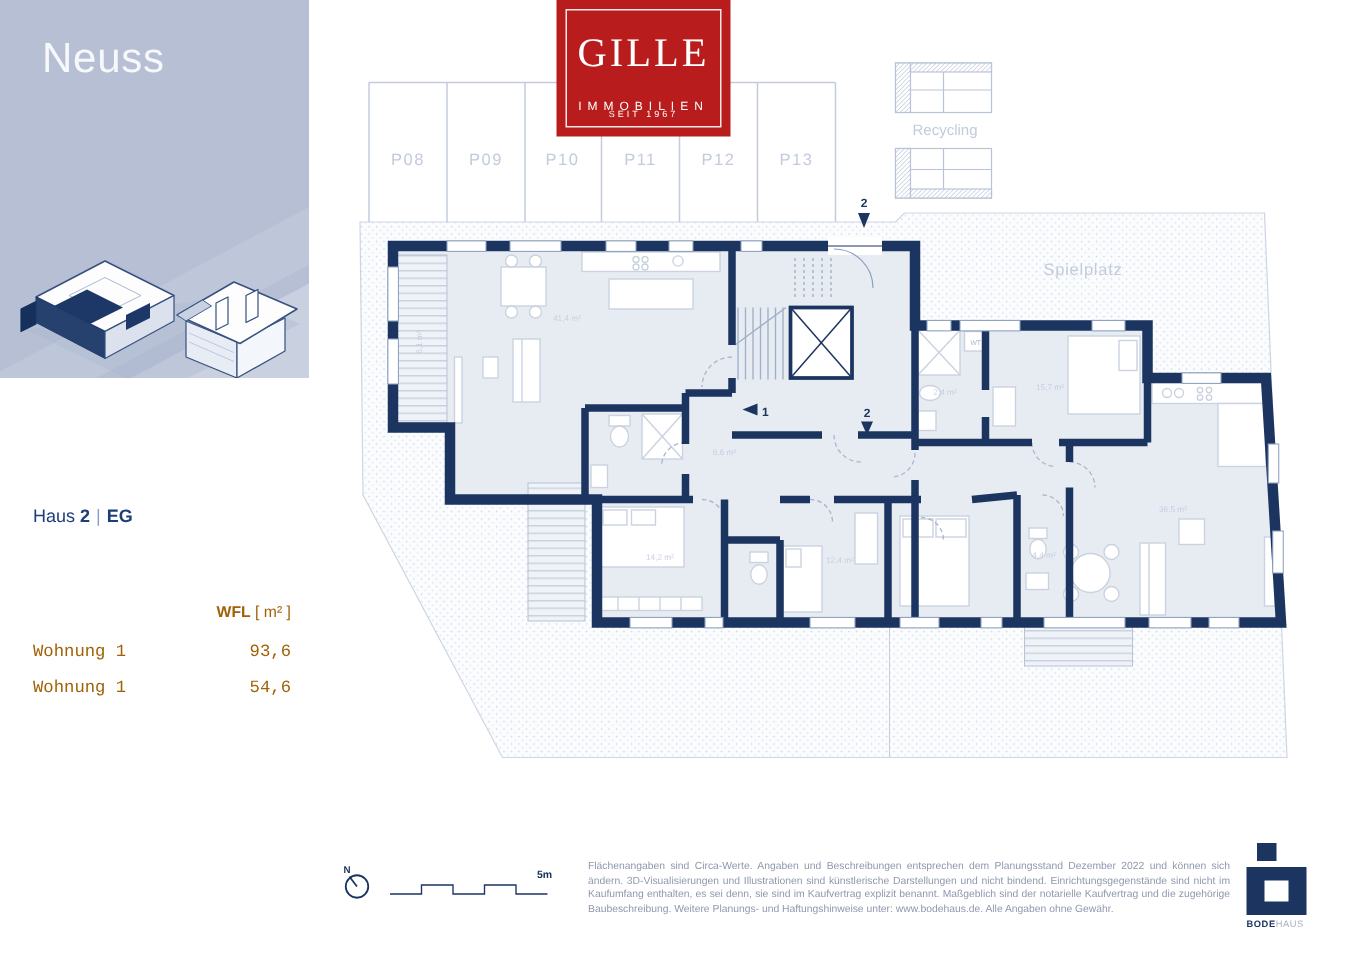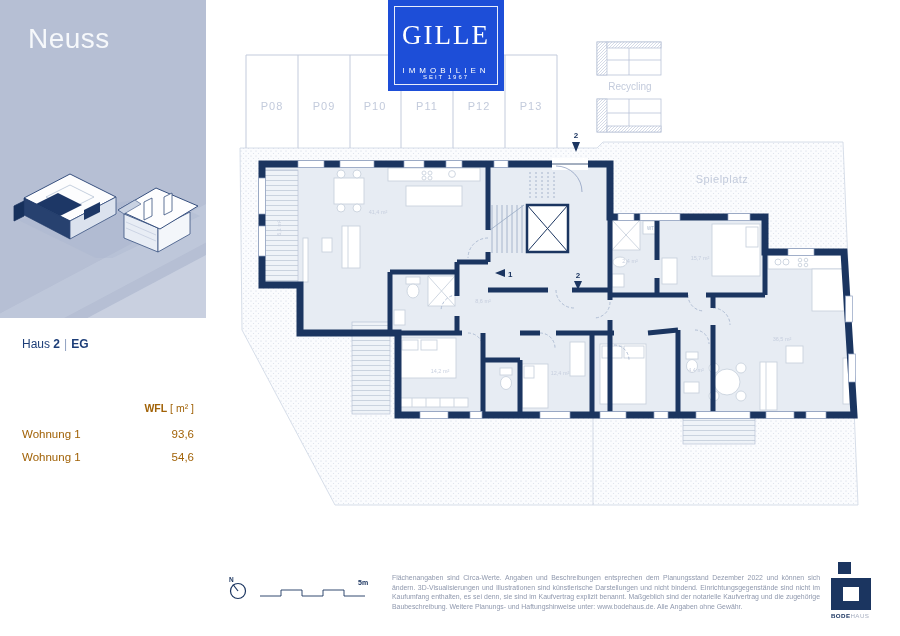--- a/index.html
+++ b/index.html
@@ -2,48 +2,48 @@
 <html><head>
 <meta charset="utf-8">
 <style>
   html,body{margin:0;padding:0;}
   body{
     width:900px;height:636px;position:relative;overflow:hidden;
     background:#ffffff;font-family:"Liberation Sans",sans-serif;
   }
   
   .sidebar{
-    position:absolute;left:0;top:0;width:206px;height:318px;
+    position:absolute;left:0;top:0;width:206px;height:252px;
     background:#b6bfd4;overflow:hidden;
   }
   .sb-band{position:absolute;background:#cfd6e4;opacity:.75;transform:rotate(-28deg);}
   .sb-band.b1{width:420px;height:70px;left:-80px;bottom:-52px;}
   .sb-band.b2{width:420px;height:34px;left:-120px;bottom:16px;opacity:.35;}
   .sb-title{
     position:absolute;left:28px;top:20px;color:#f6f8fb;
     font-size:28px;line-height:38px;font-weight:400;letter-spacing:.5px;
   }
   .sb-illu{position:absolute;left:6px;top:140px;}
   
   .gille{
-    position:absolute;left:388px;top:0;width:116px;height:91px;
-    background:#1d4ed8;color:#fff;text-align:center;
+    position:absolute;left:371px;top:0;width:116px;height:91px;
+    background:#b91c1c;color:#fff;text-align:center;
   }
   .gille .inner{position:absolute;left:6px;top:6px;right:6px;bottom:6px;border:1px solid rgba(255,255,255,.9);}
   .gille .name{font-family:"Liberation Serif",serif;font-size:27px;letter-spacing:2px;margin-top:20px;}
   .gille .sub{font-size:8px;letter-spacing:4px;margin-top:15px;}
   .gille .since{position:absolute;bottom:11px;width:100%;font-size:6px;letter-spacing:2px;}
   
   .haus-heading{position:absolute;left:22px;top:337px;font-size:12px;color:#1d3e78;}
   .haus-heading .bold{font-weight:bold;}
   .haus-heading .sep{color:#8fa0c0;font-weight:300;padding:0 4px;}
   .wfl-table{position:absolute;left:22px;top:402px;width:172px;color:#a16207;}
   .wfl-header{text-align:right;font-size:10.5px;margin-bottom:14px;}
   .wfl-header .b{font-weight:bold;}
-  .wfl-row{display:flex;justify-content:space-between;font-size:11.5px;margin-bottom:11px;}
+  .wfl-row{display:flex;justify-content:space-between;font-size:11.5px;margin-bottom:11px;font-family:Liberation Mono, monospace;}
   
   .disclaimer{
     position:absolute;left:392px;top:573px;width:428px;
     font-size:6.9px;line-height:9.6px;color:#8f98ad;text-align:justify;
   }
   .bodehaus{position:absolute;left:828px;top:556px;width:50px;height:64px;}
   .compass-scale{position:absolute;left:222px;top:570px;}
   svg text{font-family:"Liberation Sans",sans-serif;}
 </style>
 </head>

